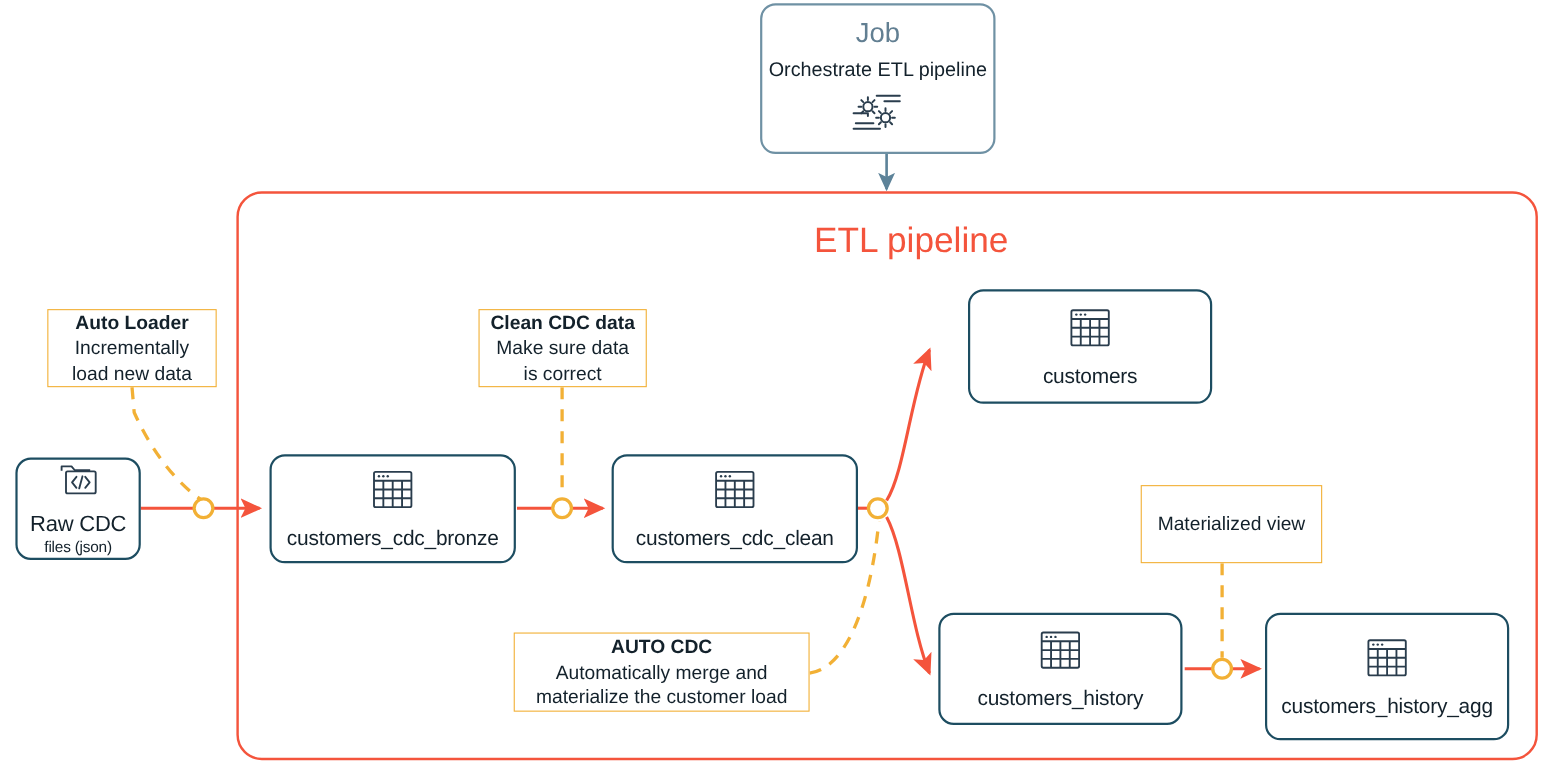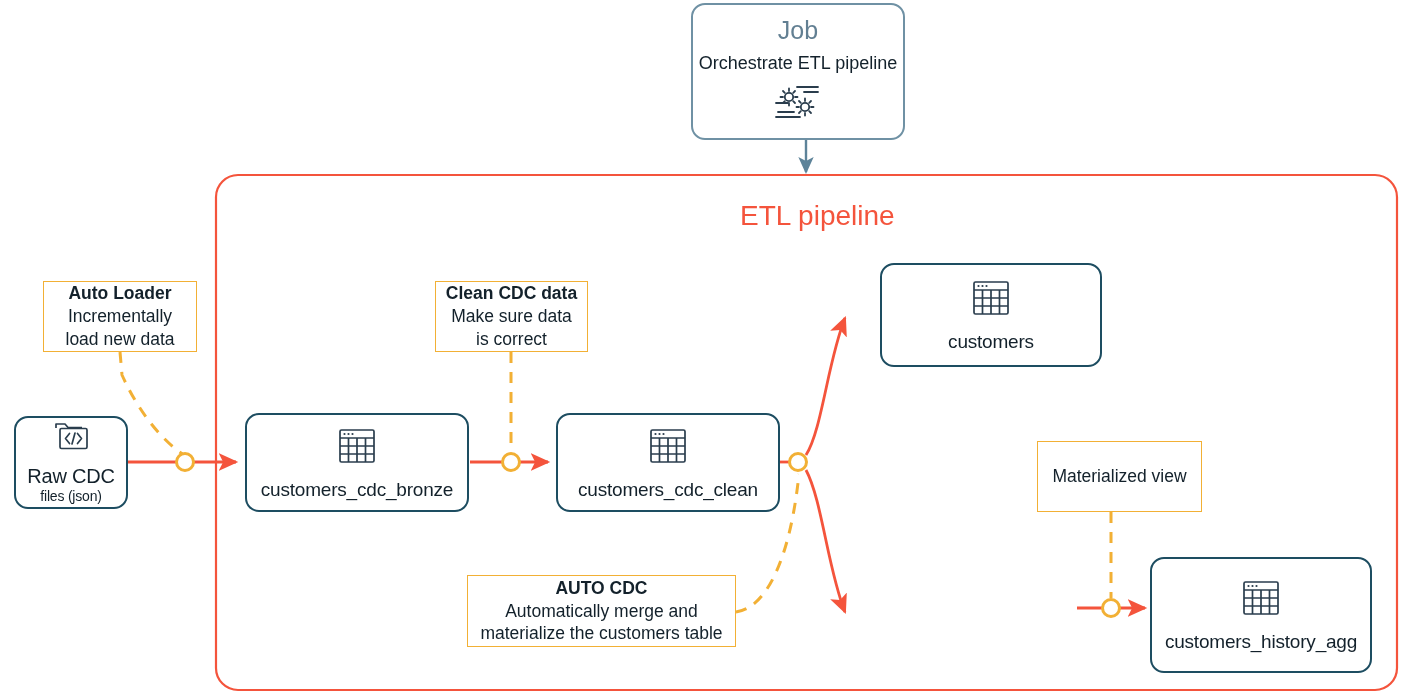--- a/index.html
+++ b/index.html
@@ -57,21 +57,21 @@
     border:1.8px solid #f2b035;
     display:flex;flex-direction:column;align-items:center;justify-content:center;
     text-align:right;
     color:#13212b;
     font-size:17.5px;
     line-height:1.3;
   }
   .note b{font-weight:bold;}
   .pipeline-title{
     color:#f4543c;
-    font-size:28px;
+    font-size:32px;
     white-space:nowrap;
   }
 </style>
 </head>
 <body>
 
 <div id="canvas">
 
   <svg class="layer-svg" viewBox="0 0 1406 695">
     <defs>
@@ -186,20 +186,35 @@
           <circle cx="10.5" cy="9" r="1.1" fill="#2a3d4d" stroke="none"></circle>
           <circle cx="14.5" cy="9" r="1.1" fill="#2a3d4d" stroke="none"></circle>
           <circle cx="18.5" cy="9" r="1.1" fill="#2a3d4d" stroke="none"></circle>
           <path d="M6,21 L40,21 M6,29 L40,29 M14.5,13 L14.5,37 M23,13 L23,37 M31.5,13 L31.5,37"></path>
         </g>
       </svg>
     </span>
     <span class="label">customers</span>
   </div>
 
+  <div class="abs node" style="left:853px;top:557px;width:222px;height:102px;">
+    <span class="ico">
+      <svg width="46" height="42" viewBox="0 0 46 42">
+        <g fill="none" stroke="#2a3d4d" stroke-width="1.7">
+          <rect x="6" y="5" width="34" height="32" rx="1.5"></rect>
+          <path d="M6,13 L40,13"></path>
+          <circle cx="10.5" cy="9" r="1.1" fill="#2a3d4d" stroke="none"></circle>
+          <circle cx="14.5" cy="9" r="1.1" fill="#2a3d4d" stroke="none"></circle>
+          <circle cx="18.5" cy="9" r="1.1" fill="#2a3d4d" stroke="none"></circle>
+          <path d="M6,21 L40,21 M6,29 L40,29 M14.5,13 L14.5,37 M23,13 L23,37 M31.5,13 L31.5,37"></path>
+        </g>
+      </svg>
+    </span>
+    <span class="label">customers_history</span>
+  </div>
 
   <div class="abs node" style="left:1150px;top:557px;width:222px;height:116px;">
     <span class="ico">
       <svg width="46" height="42" viewBox="0 0 46 42">
         <g fill="none" stroke="#2a3d4d" stroke-width="1.7">
           <rect x="6" y="5" width="34" height="32" rx="1.5"></rect>
           <path d="M6,13 L40,13"></path>
           <circle cx="10.5" cy="9" r="1.1" fill="#2a3d4d" stroke="none"></circle>
           <circle cx="14.5" cy="9" r="1.1" fill="#2a3d4d" stroke="none"></circle>
           <circle cx="18.5" cy="9" r="1.1" fill="#2a3d4d" stroke="none"></circle>
@@ -218,20 +233,20 @@
 
   <div class="abs note" style="left:435px;top:281px;width:153px;height:71px;">
     <b>Clean CDC data</b>
     <span>Make sure data</span>
     <span>is correct</span>
   </div>
 
   <div class="abs note" style="left:467px;top:575px;width:269px;height:72px;">
     <b>AUTO CDC</b>
     <span>Automatically merge and</span>
-    <span>materialize the customers table</span>
+    <span>materialize the customer load</span>
   </div>
 
   <div class="abs note" style="left:1037px;top:441px;width:165px;height:71px;">
     <span>Materialized view</span>
   </div>
 
 </div>
 
 </body></html>

